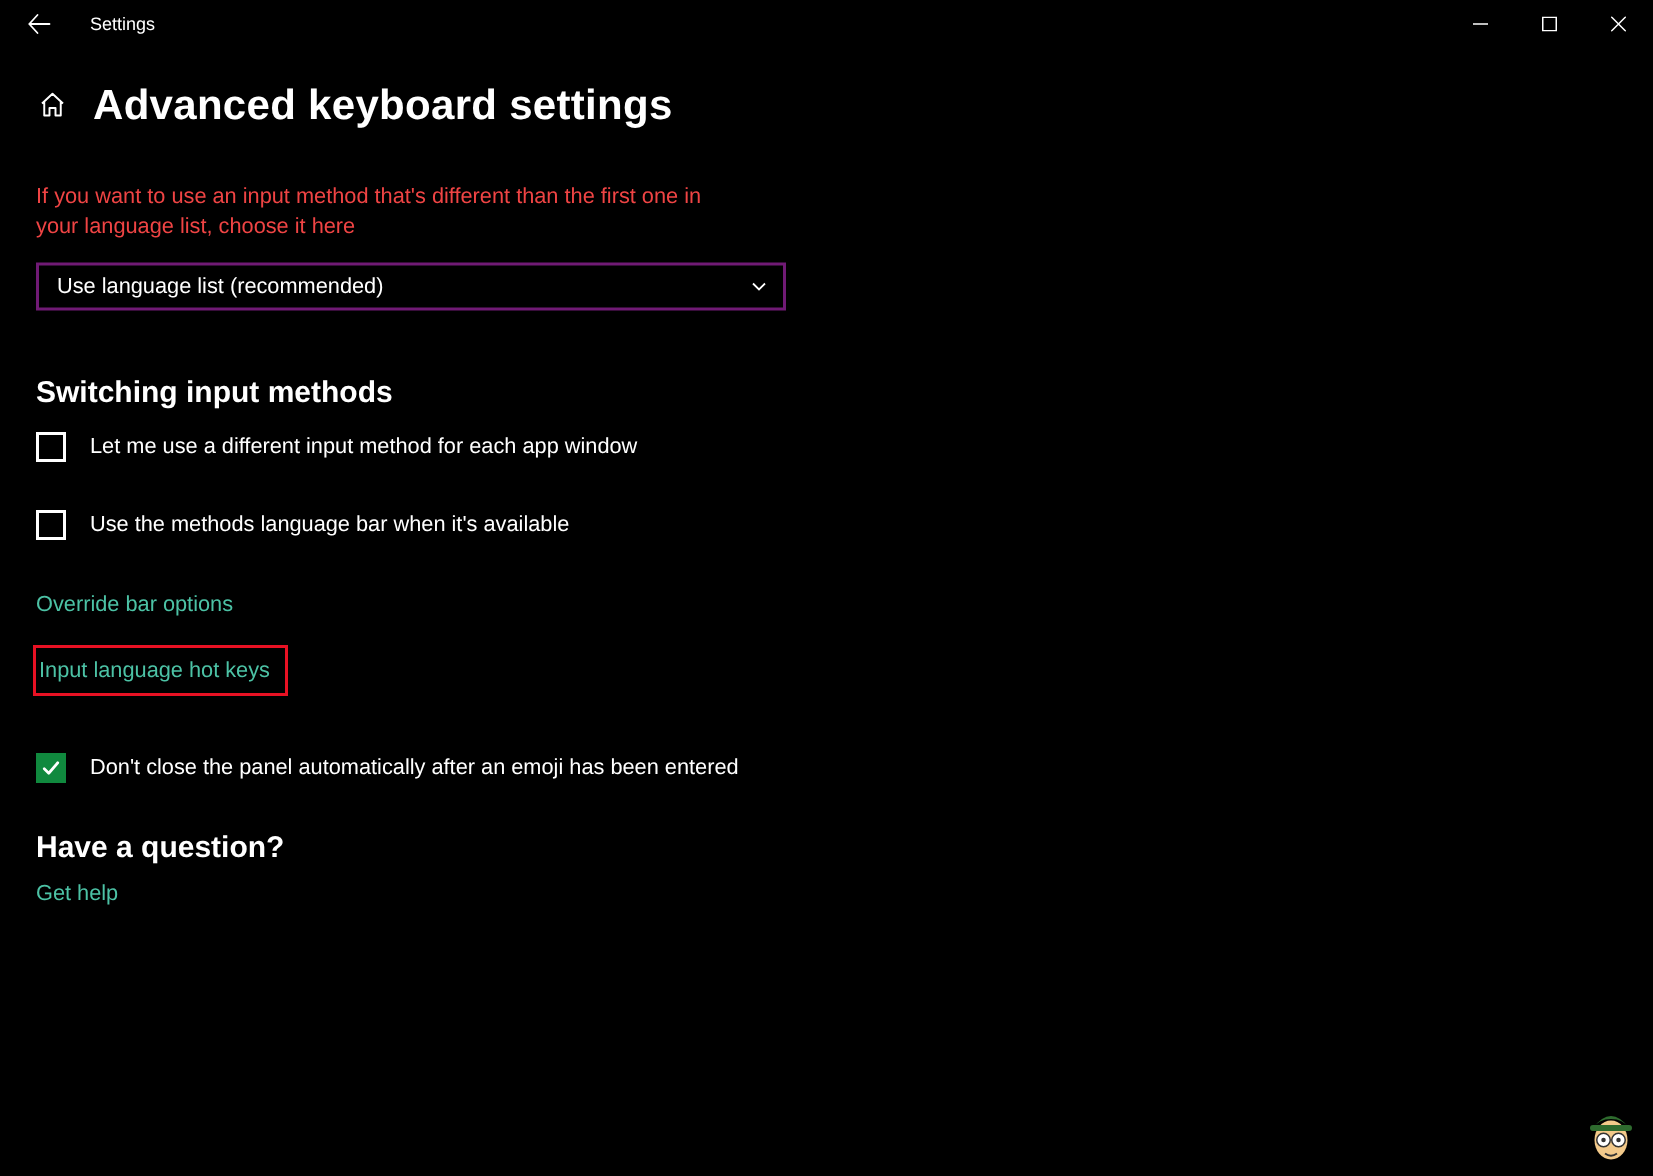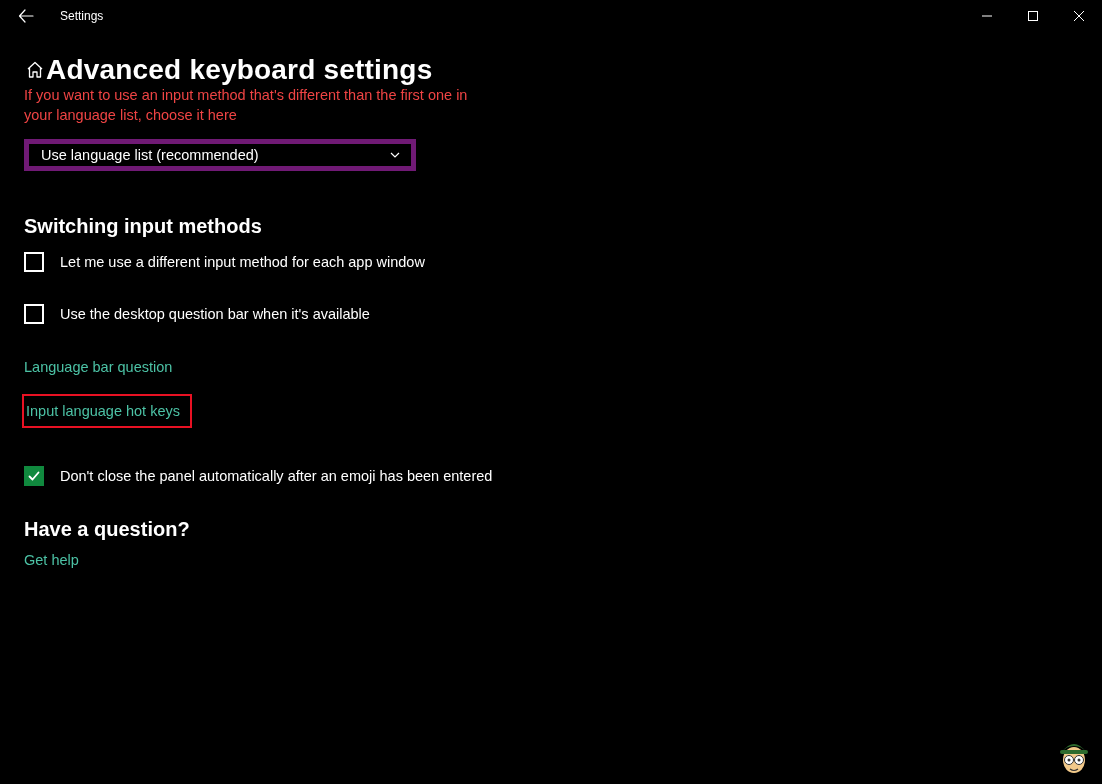--- a/index.html
+++ b/index.html
@@ -47,21 +47,22 @@
     align-items: center;
     justify-content: center;
   }
   .content {
     padding-left: 24px;
     padding-top: 22px;
   }
   .page-header {
     display: flex;
     align-items: center;
-    gap: 0;
+    gap: 16px;
+    margin-bottom: 36px;
   }
   .home-icon {
     width: 22px;
     height: 22px;
     display: flex;
     align-items: center;
     justify-content: center;
   }
   .page-title {
     font-size: 28px;
@@ -74,23 +75,23 @@
     margin-bottom: 14px;
   }
   .section-desc {
     font-size: 14.5px;
     color: #ef4444;
     max-width: 450px;
     line-height: 1.35;
     margin-bottom: 14px;
   }
   .dropdown {
-    width: 392px;
-    height: 32px;
-    border: 5px solid #701a75;
+    width: 500px;
+    height: 32px;
+    border: 2px solid #701a75;
     display: flex;
     align-items: center;
     justify-content: space-between;
     padding: 0 10px 0 12px;
     font-size: 14.5px;
     margin-bottom: 44px;
   }
   .chev {
     width: 12px;
     height: 12px;
@@ -207,25 +208,25 @@
   
   <div class="section-title">Switching input methods</div>
 
   <div class="checkbox-row">
     <div class="checkbox"></div>
     <div class="checkbox-label">Let me use a different input method for each app window</div>
   </div>
 
   <div class="checkbox-row tight">
     <div class="checkbox"></div>
-    <div class="checkbox-label">Use the desktop question bar when it's available</div>
+    <div class="checkbox-label">Use the methods language bar when it's available</div>
   </div>
 
   <div class="link-row1">
-    <span class="link">Language bar question</span>
+    <span class="link">Override bar options</span>
   </div>
 
   <div class="highlight-box">
     <span class="link">Input language hot keys</span>
   </div>
 
   
   <div class="emoji-section">
     <div class="checkbox-row">
       <div class="checkbox checked">

